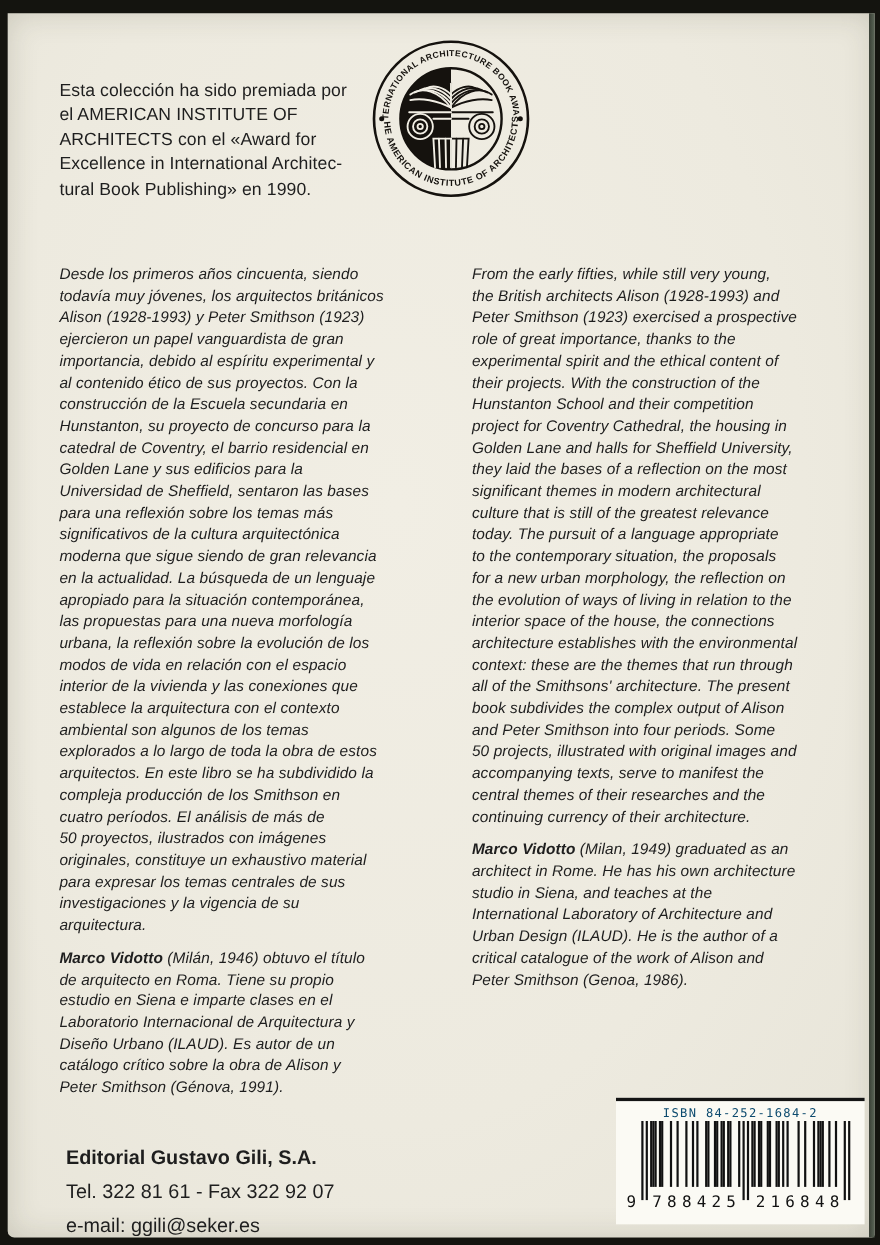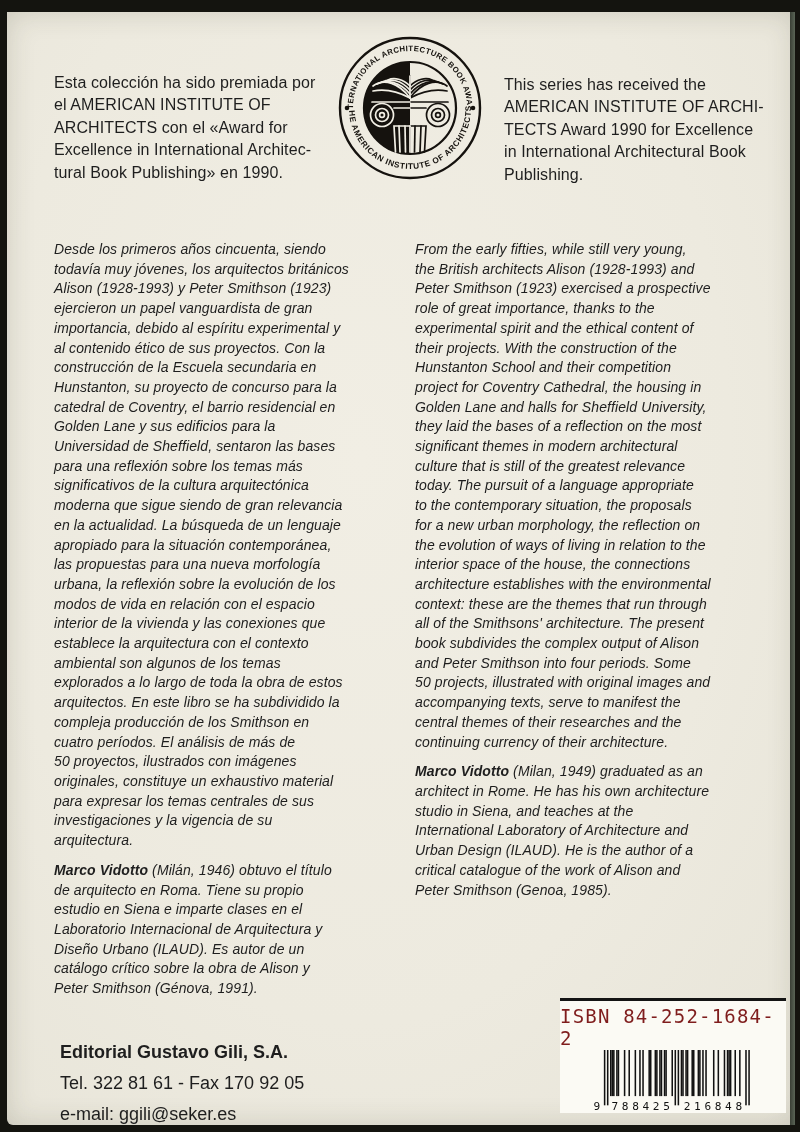--- a/index.html
+++ b/index.html
@@ -23,35 +23,35 @@
   .award{
     position:absolute;font-size:16px;line-height:22.4px;letter-spacing:.1px;
   }
   .award-es{left:47px;top:44px;width:310px;}
   .award-en{left:497px;top:46px;width:278px;}
   .logo{position:absolute;left:328px;top:16px;width:150px;height:156px;}
   .desc{
     position:absolute;font-size:14px;line-height:19.7px;letter-spacing:.1px;font-style:italic;
   }
   .desc-es{left:47px;top:228px;width:372px;}
-  .desc-en{left:408px;top:228px;width:350px;}
+  .desc-en{left:422px;top:228px;width:350px;}
   .desc p{margin:0;}
   .bio{margin-top:10px !important;}
   .bio-name{font-weight:bold;}
   .publisher{position:absolute;left:47px;top:1022px;width:400px;font-size:18px;line-height:25px;}
   .publisher p{margin:6px;}
   .pub-name{font-weight:bold;}
   .barcode-box{
     position:absolute;left:553px;top:986px;width:226px;height:112px;
     background:#fbfaf4;border-top:3px solid #141414;
     display:flex;flex-direction:column;align-items:center;
   }
   .isbn-label{
     margin-top:4px;font-family:"DejaVu Sans Mono",monospace;
-    font-size:19px;letter-spacing:1.2px;color:#7f1d1d;font-weight:500;
+    font-size:11px;letter-spacing:1.2px;color:#0c4a6e;font-weight:500;
   }
   .barcode-svg{margin-top:1px;}
   .barcode-svg text{
     font-family:"DejaVu Sans Mono",monospace;font-size:14.5px;fill:#111;
   }
   .logo text{
     font-family:"Liberation Sans",sans-serif;font-weight:bold;fill:#15120e;
   }
   .arc-top{font-size:7.8px;letter-spacing:.4px;}
   .arc-bottom{font-size:8.2px;letter-spacing:.6px;}
@@ -102,25 +102,20 @@
     <use href="#emblemHalf" xlink:href="#emblemHalf" transform="translate(150,0) scale(-1,1)" stroke="#f2efe5"></use>
 
     <text class="arc-top">
       <textPath href="#arcTop" xlink:href="#arcTop" startOffset="50%" text-anchor="middle">INTERNATIONAL ARCHITECTURE BOOK AWARD</textPath>
     </text>
     <text class="arc-bottom">
       <textPath href="#arcBottom" xlink:href="#arcBottom" startOffset="50%" text-anchor="middle">THE AMERICAN INSTITUTE OF ARCHITECTS</textPath>
     </text>
   </svg>
 
-  <p class="award award-en pre">This series has received the
-AMERICAN INSTITUTE OF ARCHI-
-TECTS Award 1990 for Excellence
-in International Architectural Book
-Publishing.</p>
 
   <div class="desc desc-es">
     <p class="pre">Desde los primeros años cincuenta, siendo
 todavía muy jóvenes, los arquitectos británicos
 Alison (1928-1993) y Peter Smithson (1923)
 ejercieron un papel vanguardista de gran
 importancia, debido al espíritu experimental y
 al contenido ético de sus proyectos. Con la
 construcción de la Escuela secundaria en
 Hunstanton, su proyecto de concurso para la
@@ -182,26 +177,26 @@
 50 projects, illustrated with original images and
 accompanying texts, serve to manifest the
 central themes of their researches and the
 continuing currency of their architecture.</p>
     <p class="bio"><b class="bio-name">Marco Vidotto</b><span class="pre"> (Milan, 1949) graduated as an
 architect in Rome. He has his own architecture
 studio in Siena, and teaches at the
 International Laboratory of Architecture and
 Urban Design (ILAUD). He is the author of a
 critical catalogue of the work of Alison and
-Peter Smithson (Genoa, 1985).</span></p>
+Peter Smithson (Genoa, 1986).</span></p>
   </div>
 
   <div class="publisher">
     <p class="pub-name">Editorial Gustavo Gili, S.A.</p>
-    <p>Tel. 322 81 61 - Fax 170 92 05</p>
+    <p>Tel. 322 81 61 - Fax 322 92 07</p>
     <p>e-mail: ggili@seker.es</p>
   </div>
 
   <div class="barcode-box">
     <div class="isbn-label">ISBN 84-252-1684-2</div>
     <svg class="barcode-svg" width="212" height="82" viewBox="0 0 212 82" aria-hidden="true">
       <g id="bars" fill="#111">
           <rect x="16" y="0" width="2" height="72"></rect>
           <rect x="20" y="0" width="2" height="72"></rect>
           <rect x="24" y="0" width="2" height="60"></rect>

